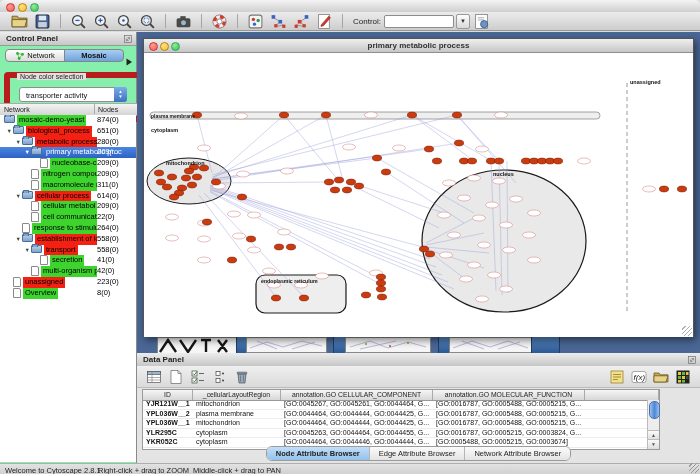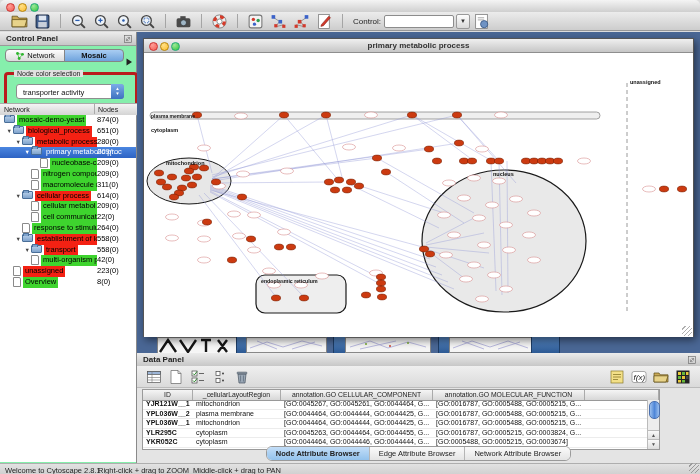--- a/index.html
+++ b/index.html
@@ -35,21 +35,21 @@
   .float-ic{position:absolute;right:3px;top:1.5px;width:10px;height:10px;}
   .float-ic svg{width:100%;height:100%;}
   #cp-tabs{position:absolute;left:5px;top:17px;width:128px;height:15px;}
   .seg{position:absolute;top:0;height:13px;border:1px solid #858585;display:flex;align-items:center;justify-content:center;
     font-size:7.5px;color:#111;box-sizing:border-box;}
   #seg-network{left:0;width:60px;border-radius:4px 0 0 4px;background:linear-gradient(#fdfdfd,#dcdcdc);}
   #seg-mosaic{left:59px;width:60px;border-radius:0 4px 4px 0;background:linear-gradient(#a9cdf2,#6fa3dd);font-weight:bold;}
   #tab-overflow{position:absolute;right:0;top:3px;width:8px;height:9px;}
   #tab-overflow svg{width:8px;height:8px;}
   .seg .mini{width:10px;height:10px;margin-right:2px;}
-  #cp-group{position:absolute;left:4px;top:40px;width:128px;height:38px;border:3px solid #b91c1c;border-radius:4px;}
+  #cp-group{position:absolute;left:4px;top:40px;width:128px;height:38px;border:6px solid #b91c1c;border-radius:4px;}
   #cp-group-label{position:absolute;left:7px;top:-5px;background:#e0e0e0;padding:0 3px;font-size:7px;color:#222;}
   #cp-dropdown{position:absolute;left:9px;top:9px;width:108px;height:15px;background:#fff;border:1px solid #8e8e8e;
     border-radius:3px;font-size:7.5px;line-height:15px;padding-left:6px;box-sizing:border-box;color:#111;}
   #cp-dropdown .caps{position:absolute;right:-1px;top:-1px;width:13px;height:15px;border-radius:0 3px 3px 0;
     background:linear-gradient(#7cabe8,#3e72c0);display:flex;flex-direction:column;align-items:center;justify-content:center;}
   .caps i{font-style:normal;font-size:4.5px;color:#fff;line-height:4.5px;}
   #cp-check{position:absolute;left:10px;top:85px;display:flex;align-items:center;}
   #cp-checkbox{width:9px;height:9px;border-radius:2px;background:linear-gradient(#6fa0e0,#2f63bd);
     border:1px solid #2a4f92;color:#fff;font-size:8px;line-height:9px;text-align:center;font-weight:bold;}
   #cp-check span.lbl{font-size:8px;margin-left:4px;color:#111;}
@@ -298,20 +298,21 @@
         <div class="trow sel"><span class="tind" style="width: 30px;"><i class="tarr">▼</i></span><span class="ticon folder"></span><span class="tlab hl-sel">primary metabolic proc</span><span class="tcount">209(...</span></div>
         <div class="trow"><span class="tind" style="width: 39px;"></span><span class="ticon file"></span><span class="tlab hl-green">nucleobase-cont</span><span class="tcount">209(0)</span></div>
         <div class="trow"><span class="tind" style="width: 30px;"></span><span class="ticon file"></span><span class="tlab hl-green">nitrogen compou</span><span class="tcount">209(0)</span></div>
         <div class="trow"><span class="tind" style="width: 30px;"></span><span class="ticon file"></span><span class="tlab hl-green">macromolecule m</span><span class="tcount">311(0)</span></div>
         <div class="trow"><span class="tind" style="width: 21px;"><i class="tarr">▼</i></span><span class="ticon folder"></span><span class="tlab hl-red">cellular process</span><span class="tcount">614(0)</span></div>
         <div class="trow"><span class="tind" style="width: 30px;"></span><span class="ticon file"></span><span class="tlab hl-green">cellular metabol</span><span class="tcount">209(0)</span></div>
         <div class="trow"><span class="tind" style="width: 30px;"></span><span class="ticon file"></span><span class="tlab hl-green">cell communicati</span><span class="tcount">22(0)</span></div>
         <div class="trow"><span class="tind" style="width: 21px;"></span><span class="ticon file"></span><span class="tlab hl-green">response to stimulu</span><span class="tcount">264(0)</span></div>
         <div class="trow"><span class="tind" style="width: 21px;"><i class="tarr">▼</i></span><span class="ticon folder"></span><span class="tlab hl-red">establishment of lo</span><span class="tcount">558(0)</span></div>
         <div class="trow"><span class="tind" style="width: 30px;"><i class="tarr">▼</i></span><span class="ticon folder"></span><span class="tlab hl-red">transport</span><span class="tcount">558(0)</span></div>
+        <div class="trow"><span class="tind" style="width: 39px;"></span><span class="ticon file"></span><span class="tlab hl-green">secretion</span><span class="tcount">41(0)</span></div>
         <div class="trow"><span class="tind" style="width: 30px;"></span><span class="ticon file"></span><span class="tlab hl-green">multi-organism pro</span><span class="tcount">42(0)</span></div>
         <div class="trow"><span class="tind" style="width: 12px;"></span><span class="ticon file"></span><span class="tlab hl-red">unassigned</span><span class="tcount">223(0)</span></div>
         <div class="trow"><span class="tind" style="width: 12px;"></span><span class="ticon file"></span><span class="tlab hl-green">Overview</span><span class="tcount">8(0)</span></div>
       </div>
   </div>
 
   <div id="desktop">
 
     <div class="frag thumb" style="left:20px;top:305px;width:94px;height:16px;">
       <svg viewBox="0 0 94 16">

